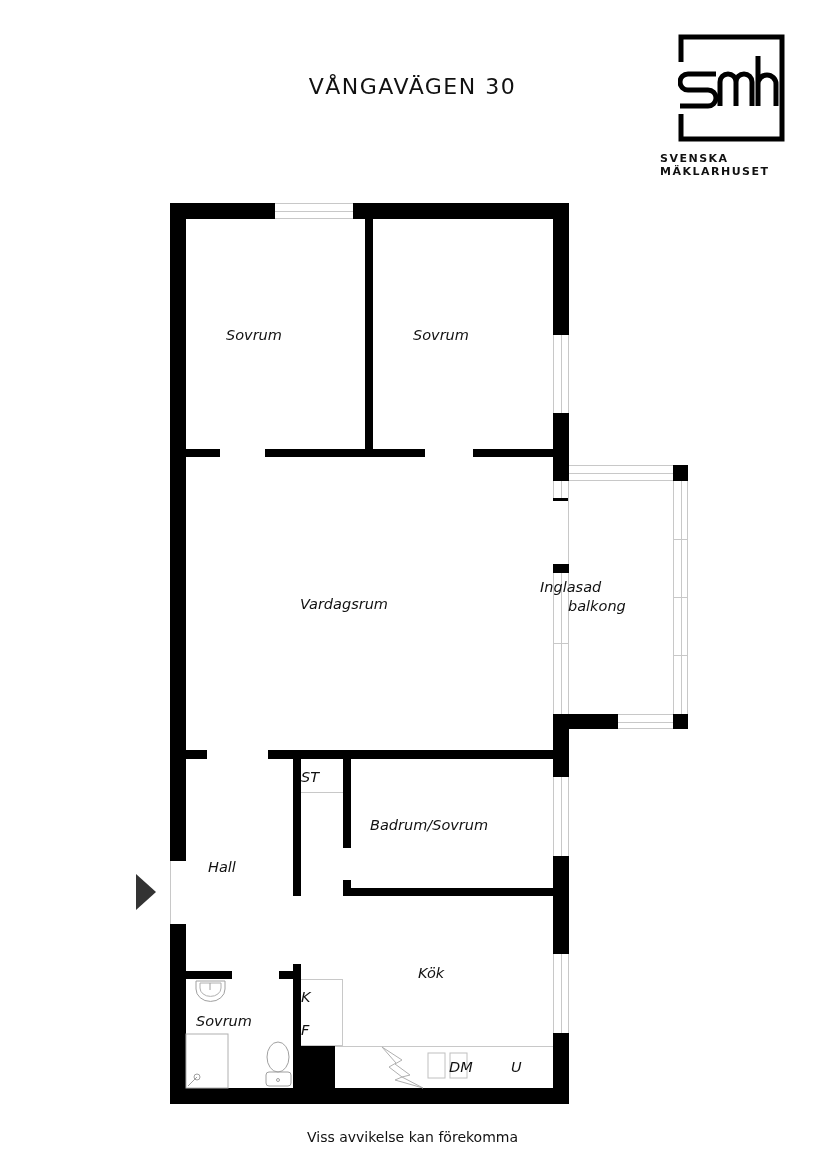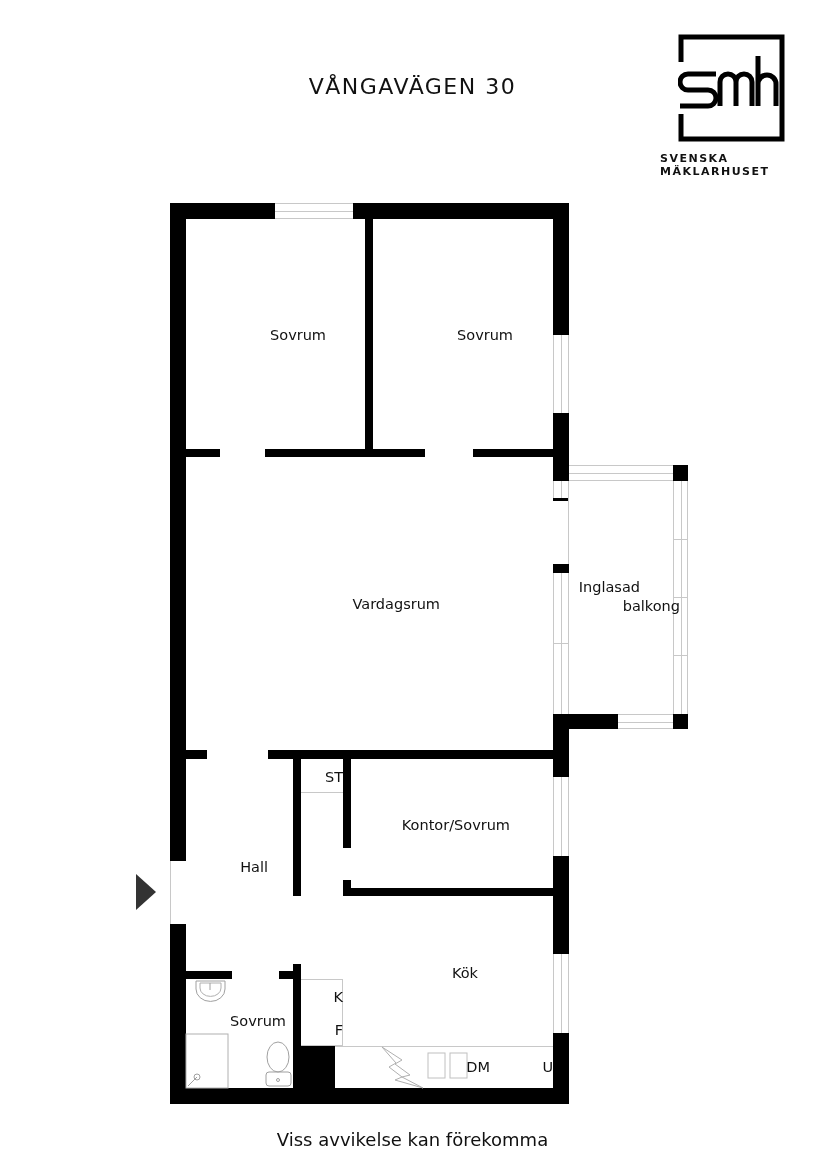--- a/index.html
+++ b/index.html
@@ -1,24 +1,24 @@
 <!DOCTYPE html>
 <html><head>
 <meta charset="utf-8">
 <style>
   html, body { margin:0; padding:0; background:#ffffff; }
   body { width:825px; height:1167px; position:relative; overflow:hidden; font-family:"DejaVu Sans", sans-serif; color:#111; }
   .title { position:absolute; left:0; width:825px; top:74px; text-align:center; font-size:22px; letter-spacing:1.5px; font-weight:500; }
   .title span { position:relative; left:0px; }
   .logo { position:absolute; left:678px; top:34px; width:107px; height:108px; }
   .logo-text { position:absolute; left:660px; width:144px; text-align:left; font-size:11px; letter-spacing:1.5px; line-height:14px; font-weight:bold; }
-  .footer { position:absolute; left:0; width:825px; top:1129px; text-align:center; font-size:18px; }
+  .footer { position:absolute; left:0; width:825px; top:1129px; text-align:center; font-size:14px; }
   .w { position:absolute; background:#000; }
   .win { position:absolute; background:#fff; border:1px solid #c8c8c8; box-sizing:border-box; }
-  .label { position:absolute; font-size:14.5px; text-align:right; white-space:nowrap; line-height:18px; }
+  .label { position:absolute; font-size:14.5px; text-align:left; white-space:nowrap; line-height:18px;font-style:italic; }
   svg.plan { position:absolute; left:0; top:0; }
   .entry { position:absolute; left:136px; top:874px; width:0; height:0; border-top:18px solid transparent; border-bottom:18px solid transparent; border-left:20px solid #333; }
 </style>
 </head>
 <body>
 
 <div class="title"><span>VÅNGAVÄGEN 30</span></div>
 
 <div>
   <svg class="logo" viewBox="0 0 107 108" width="107" height="108">
@@ -136,24 +136,24 @@
     <rect x="266" y="1072" width="25" height="14" rx="3" fill="none" stroke="#a0a0a0" stroke-width="1"></rect>
     <circle cx="278" cy="1080" r="1.5" fill="none" stroke="#a0a0a0"></circle>
   </svg>
 
   <div class="entry"></div>
 
   <div class="label" style="left:226px;top:326px;width:100px;">Sovrum</div>
   <div class="label" style="left:413px;top:326px;width:100px;">Sovrum</div>
   <div class="label" style="left:300px;top:595px;width:140px;">Vardagsrum</div>
   <div class="label" style="left:540px;top:578px;width:100px;">Inglasad</div>
-  <div class="label" style="left:580px;top:597px;width:100px;">balkong</div>
+  <div class="label" style="left:568px;top:597px;width:100px;">balkong</div>
   <div class="label" style="left:208px;top:858px;width:60px;">Hall</div>
   <div class="label" style="left:301px;top:768px;width:42px;">ST</div>
-  <div class="label" style="left:370px;top:816px;width:140px;">Kontor/Sovrum</div>
+  <div class="label" style="left:370px;top:816px;width:140px;">Badrum/Sovrum</div>
   <div class="label" style="left:418px;top:964px;width:60px;">Kök</div>
   <div class="label" style="left:196px;top:1012px;width:90px;">Sovrum</div>
 
   <div class="label" style="left:301px;top:988px;width:42px;">K</div>
   <div class="label" style="left:301px;top:1021px;width:42px;">F</div>
   <div class="label" style="left:449px;top:1058px;width:41px;">DM</div>
   <div class="label" style="left:511px;top:1058px;width:42px;">U</div>
 </div>
 
 <div class="footer">Viss avvikelse kan förekomma</div>

